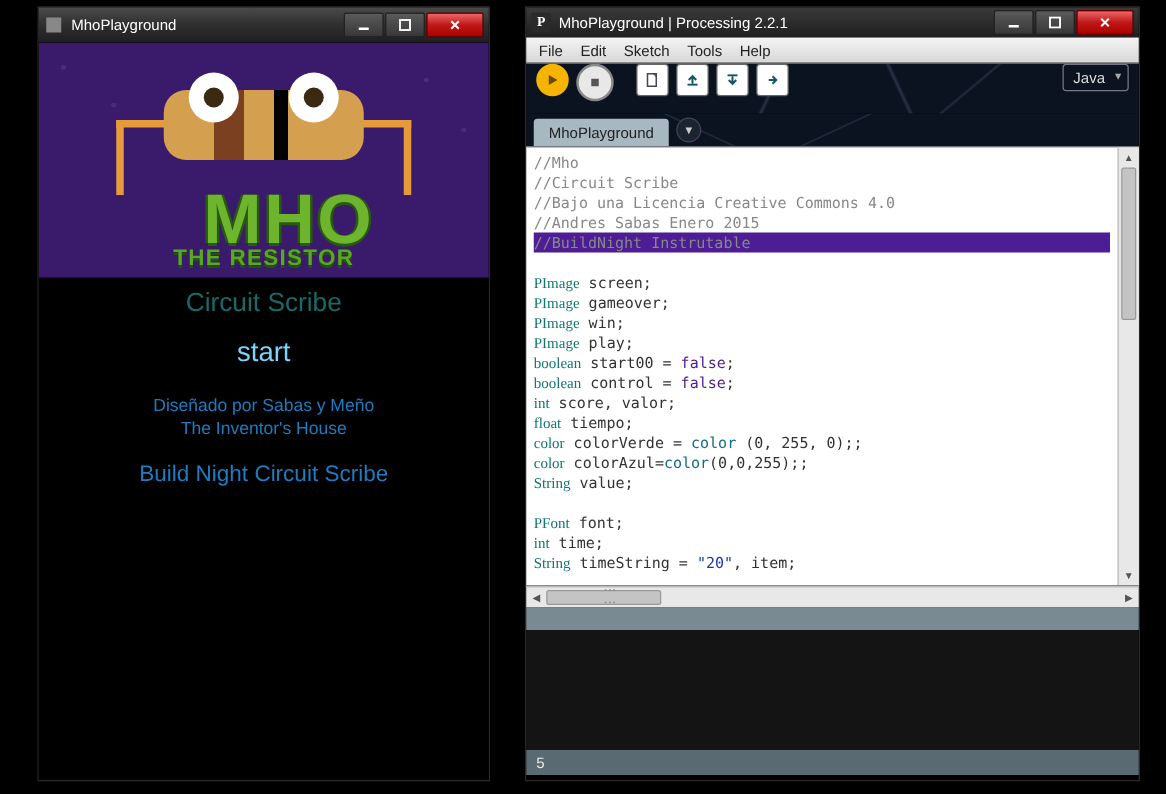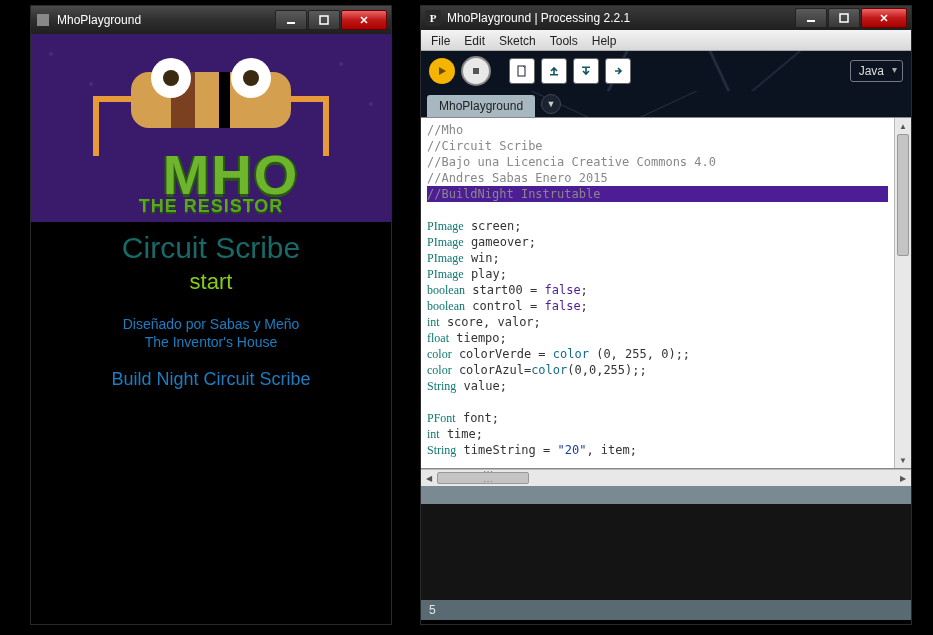--- a/index.html
+++ b/index.html
@@ -166,27 +166,27 @@
   }
   .resistor .eye.l { left:40px; }
   .resistor .eye.r { right:40px; }
 
   .game-text {
     text-align: center;
     font-family: "Trebuchet MS", "Lucida Sans", sans-serif;
   }
   .game-text .cs {
     margin-top: 8px;
-    font-size: 30px;
+    font-size: 21px;
     color: #176a68;
   }
   .game-text .start {
     font-size: 22px;
-    color: #84cc16;
-    margin-top: 4px;
+    color: #7dd3fc;
+    margin-top: 14px;
   }
   .game-text .credits {
     margin-top: 20px;
     font-size: 14px;
     color: #1d7dc0;
     line-height: 1.3;
   }
   .game-text .build {
     margin-top: 18px;
     font-size: 18px;
@@ -225,21 +225,21 @@
     border-bottom: 1px solid #aaa;
   }
   .menubar span {
     padding: 2px 6px;
     cursor: pointer;
   }
   .toolbar {
     height: 40px;
     background: #0b1220;
     display: flex;
-    align-items: center;
+    align-items: flex-start;
     padding: 0 8px;
     gap: 6px;
     position: relative;
     overflow:hidden;
   }
   .toolbar::before {
     content:"";
     position:absolute;
     inset:0;
     background:

